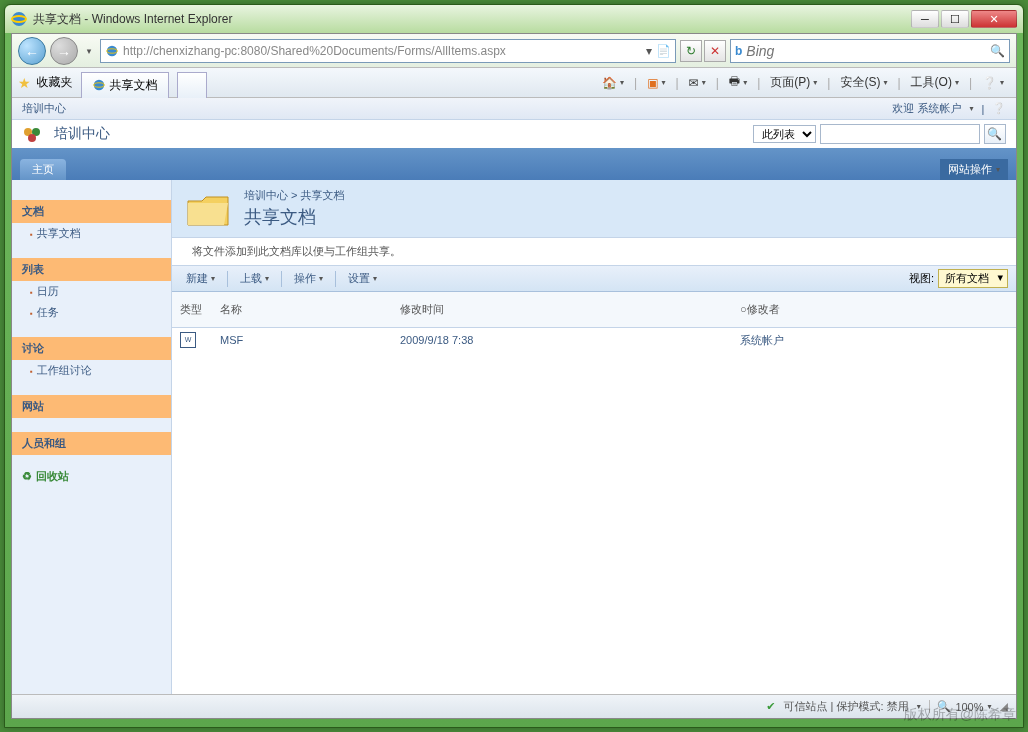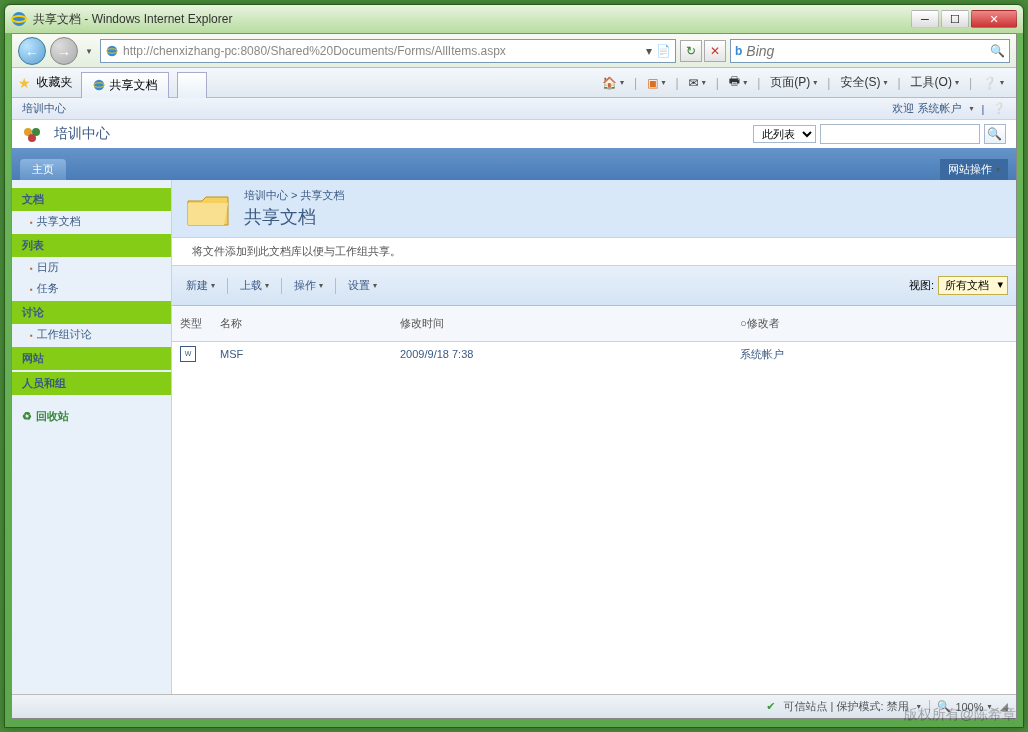--- a/index.html
+++ b/index.html
@@ -53,34 +53,34 @@
 .sp-search-btn { width: 22px; height: 20px; border: 1px solid #a8b8cc; background: linear-gradient(#fff,#e8f0f8); display: flex; align-items: center; justify-content: center; cursor: pointer; }
 
 .sp-tabs { height: 32px; background: linear-gradient(#6494c8,#4a7cb8); display: flex; align-items: flex-end; padding: 0 8px; }
 .sp-tab { background: linear-gradient(#8ab4e0,#6494c8); color: #fff; padding: 3px 12px; border-radius: 4px 4px 0 0; font-size: 11px; cursor: pointer; }
 .sp-actions { margin-left: auto; }
 .sp-action-btn { background: #3a6aa0; color: #fff; padding: 3px 8px; font-size: 11px; display: flex; align-items: center; gap: 4px; cursor: pointer; }
 
 .sp-body { flex: 1; display: flex; background: #fff; }
 .sp-sidebar { width: 160px; background: #e8f0fa; border-right: 1px solid #c4d4e8; padding: 6px 0; font-size: 11px; }
 .sb-top { padding: 4px 10px; color: #3b5a82; cursor: pointer; }
-.sb-head { padding: 4px 10px; color: #3b5a82; font-weight: bold; background: #84cc16; margin-top: 2px; }
+.sb-head { padding: 4px 10px; color: #3b5a82; font-weight: bold; background: #fdba74; margin-top: 14px; }
 .sb-item { padding: 3px 10px 3px 18px; color: #3b5a82; cursor: pointer; }
 .sb-item::before { content: "▪"; color: #c06030; margin-right: 4px; font-size: 8px; }
 .sb-recycle { padding: 6px 10px; color: #3a8a3a; font-weight: bold; display: flex; align-items: center; gap: 4px; cursor: pointer; margin-top: 8px; }
 
 .sp-main { flex: 1; display: flex; flex-direction: column; }
 .sp-bc-area { background: #d8e8f8; padding: 8px 12px; display: flex; align-items: center; gap: 12px; border-bottom: 1px solid #c4d4e8; }
 .folder-icon { width: 48px; height: 40px; }
 .bc-text { font-size: 11px; color: #3b5a82; }
 .bc-text a { color: #3b5a82; text-decoration: none; }
 .lib-title { font-size: 18px; color: #3b5a82; margin-top: 2px; }
 
 .sp-desc { padding: 6px 20px; font-size: 11px; color: #555; border-bottom: 1px solid #c4d4e8; }
-.sp-toolbar { height: 40px; background: linear-gradient(#e8f0fa,#d4e4f4); border-bottom: 1px solid #a8c0dc; display: flex; align-items: center; padding: 0 8px; gap: 4px; font-size: 11px; }
+.sp-toolbar { height: 26px; background: linear-gradient(#e8f0fa,#d4e4f4); border-bottom: 1px solid #a8c0dc; display: flex; align-items: center; padding: 0 8px; gap: 4px; font-size: 11px; }
 .tb-item { color: #3b5a82; padding: 3px 6px; display: flex; align-items: center; gap: 3px; cursor: pointer; }
 .tb-sep { width: 1px; height: 16px; background: #a8c0dc; margin: 0 2px; }
 .tb-right { margin-left: auto; display: flex; align-items: center; gap: 4px; }
 .view-sel { background: #fff8d0; border: 1px solid #c0b050; padding: 1px 18px 1px 6px; font-size: 11px; position: relative; }
 .view-sel::after { content: "▾"; position: absolute; right: 4px; }
 
 .sp-colhead { height: 36px; border-bottom: 1px solid #c4d4e8; display: flex; align-items: center; padding: 0 8px; font-size: 11px; color: #555; background: #f4f8fc; }
 .col-type { width: 40px; }
 .col-name { width: 180px; }
 .col-date { width: 340px; }

